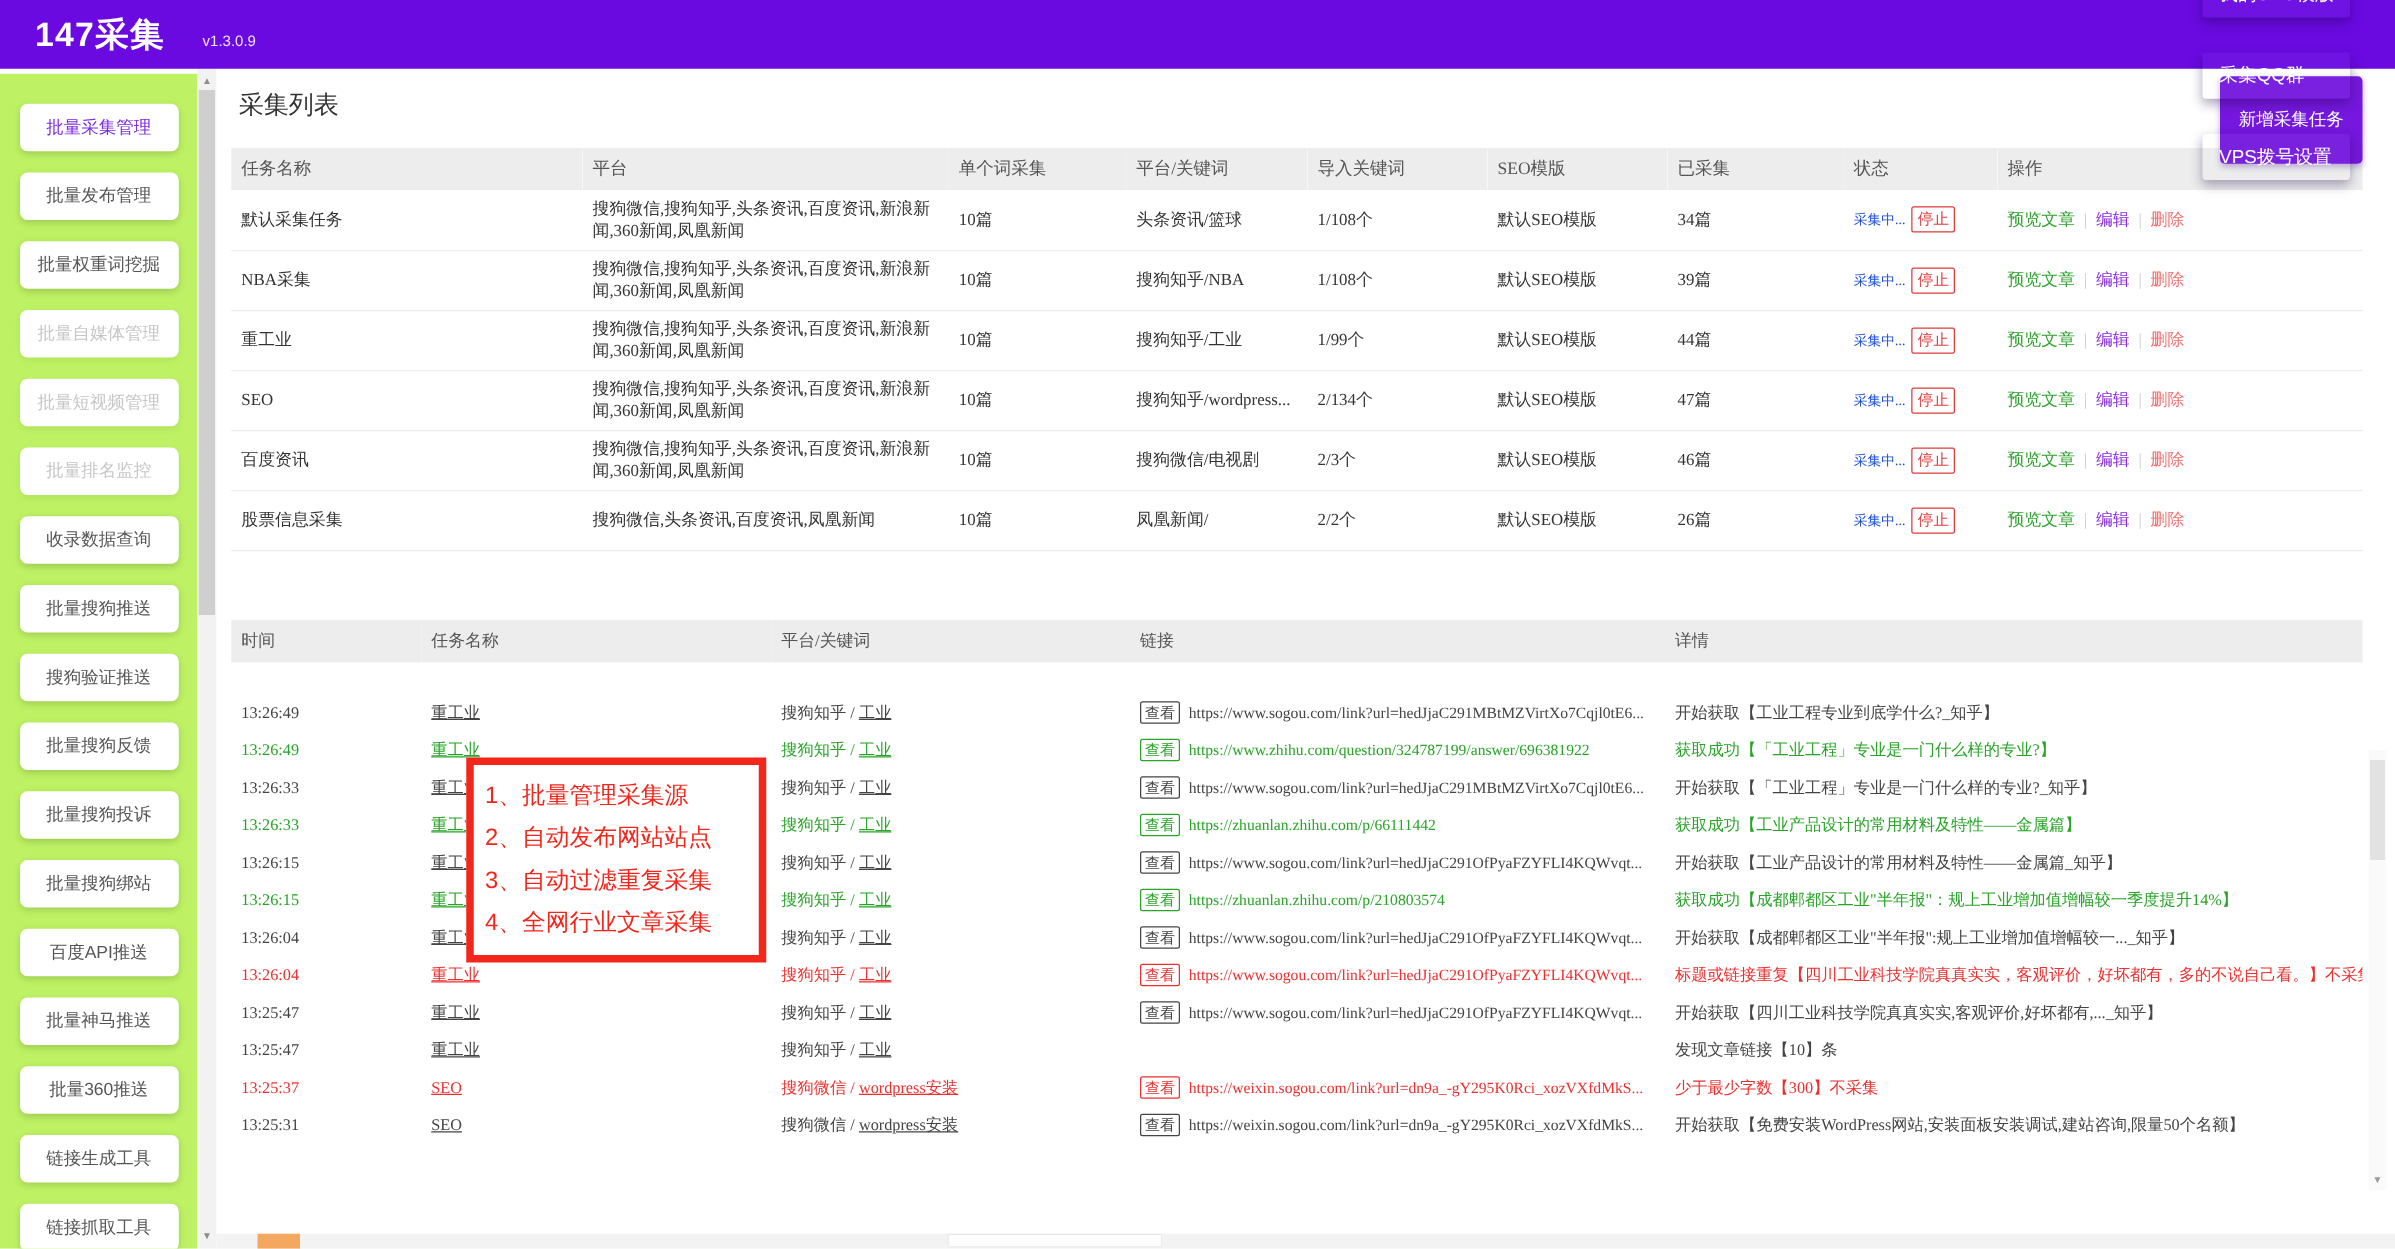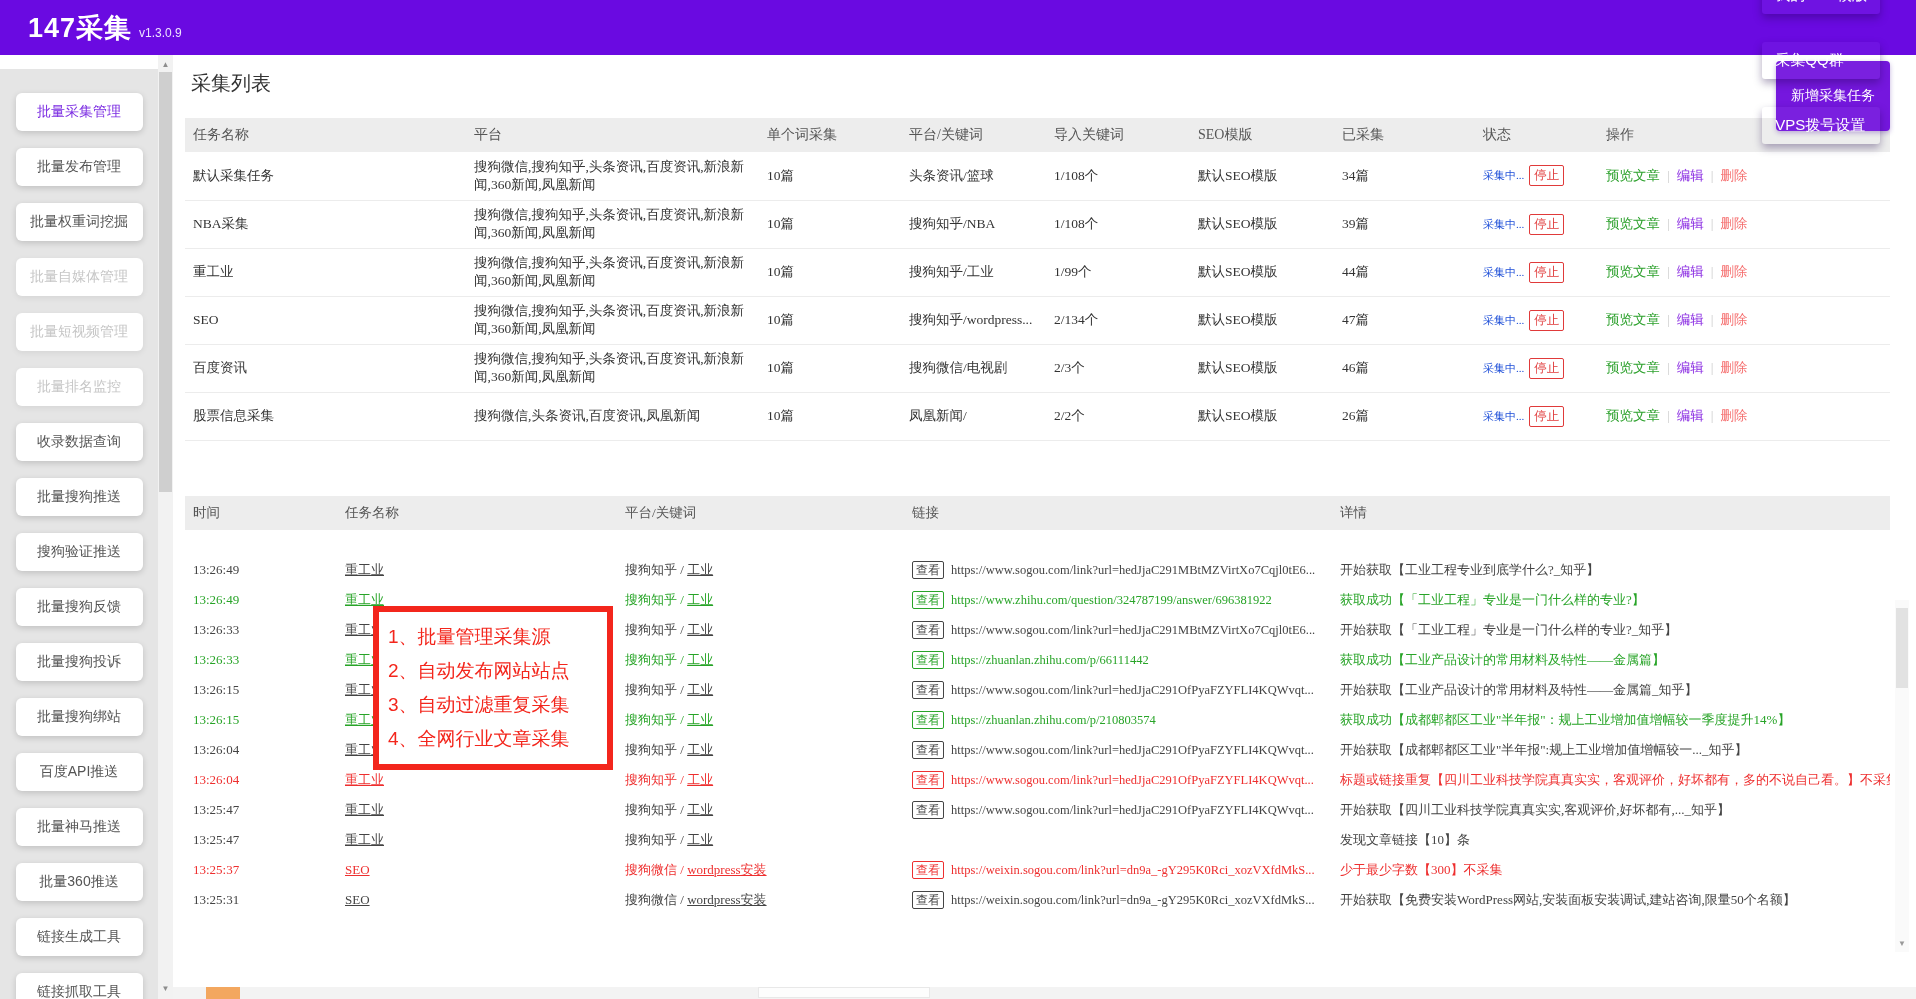--- a/index.html
+++ b/index.html
@@ -1,29 +1,29 @@
 <!DOCTYPE html>
 <html><head>
 <meta charset="utf-8">
 <style>
   * { box-sizing: border-box; }
   body { margin:0; font-family:"Liberation Sans","DejaVu Sans",sans-serif; background:#fff; }
   .page { position:relative; width:1916px; height:999px; overflow:hidden; background:#fff; }
 
   
   .topbar { position:absolute; top:0; left:0; right:0; height:55px; background:#6a0ae1;
-            display:flex; align-items:center; padding:0 36px 0 28px; z-index:10; }
+            display:flex; align-items:center; padding:0 36px 0 28px; z-index:10;gap:23px; }
   .logo { color:#fff; font-size:27px; font-weight:bold; letter-spacing:1px; }
   .version { color:#eee3ff; font-size:12px; margin-left:7px; margin-top:10px; }
   .topnav { margin-left:auto; display:flex; gap:28px;flex-direction:column; }
   .nav-item { color:#fff; font-size:15px; padding:9px 13px; border-radius:3px;
               background:rgba(255,255,255,.04); box-shadow:0 4px 9px rgba(25,0,70,.35); cursor:pointer; white-space:nowrap; }
 
   
-  .sidebar { position:absolute; left:0; top:69px; width:158px; bottom:0; background:#e5e5e5;
+  .sidebar { position:absolute; left:0; top:59px; width:158px; bottom:0; background:#bef264;
              padding-top:24px; overflow:hidden; }
   .side-item { width:127px; margin:0 auto 17px; background:#fff; border-radius:6px;
                box-shadow:0 2px 6px rgba(0,0,0,.16); font-size:14px; color:#555;
                text-align:center; padding:10px 2px; cursor:pointer; white-space:nowrap; }
   .side-item.st-active { color:#7b2ce2; }
   .side-item.st-disabled { color:#c6c6c6; box-shadow:0 2px 6px rgba(0,0,0,.07); }
 
   
   .v-scrollbar { position:absolute; left:158px; top:55px; width:15px; bottom:0; background:#f2f2f2; z-index:6; }
   .v-scrollbar .arrow { position:absolute; left:0; width:15px; text-align:center; color:#8d8d8d; font-size:8px; line-height:14px; cursor:pointer; }

